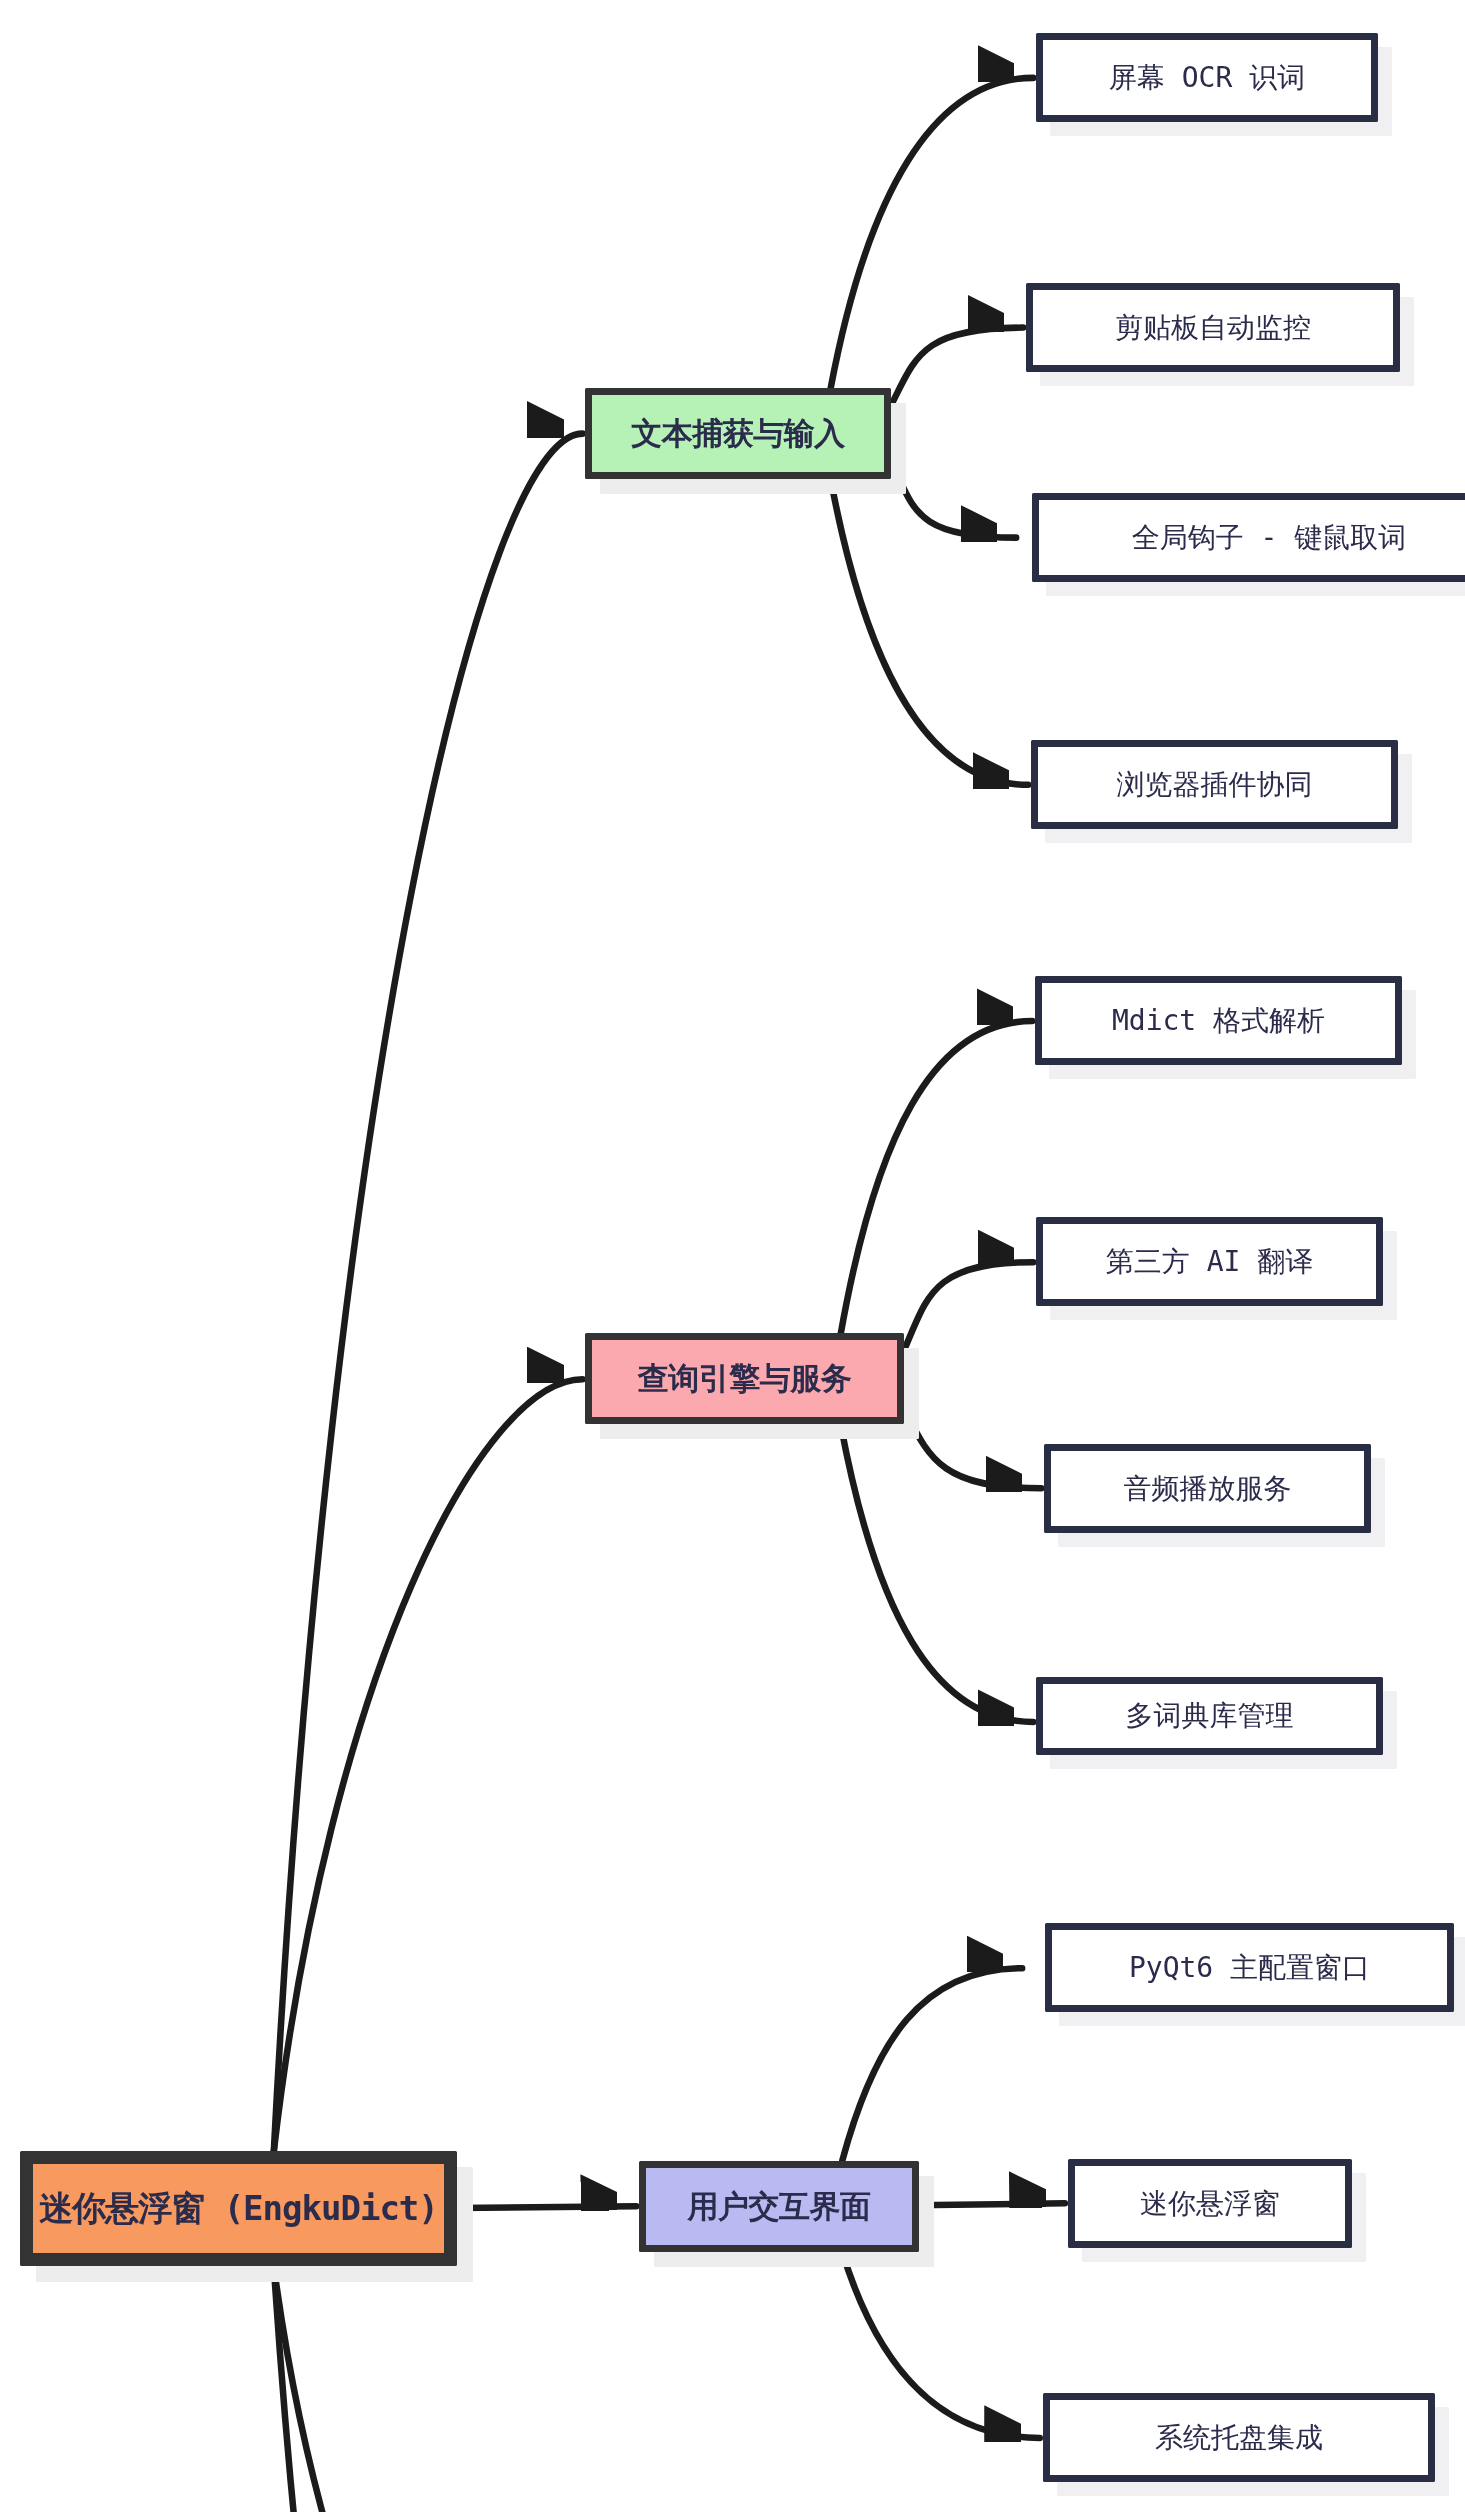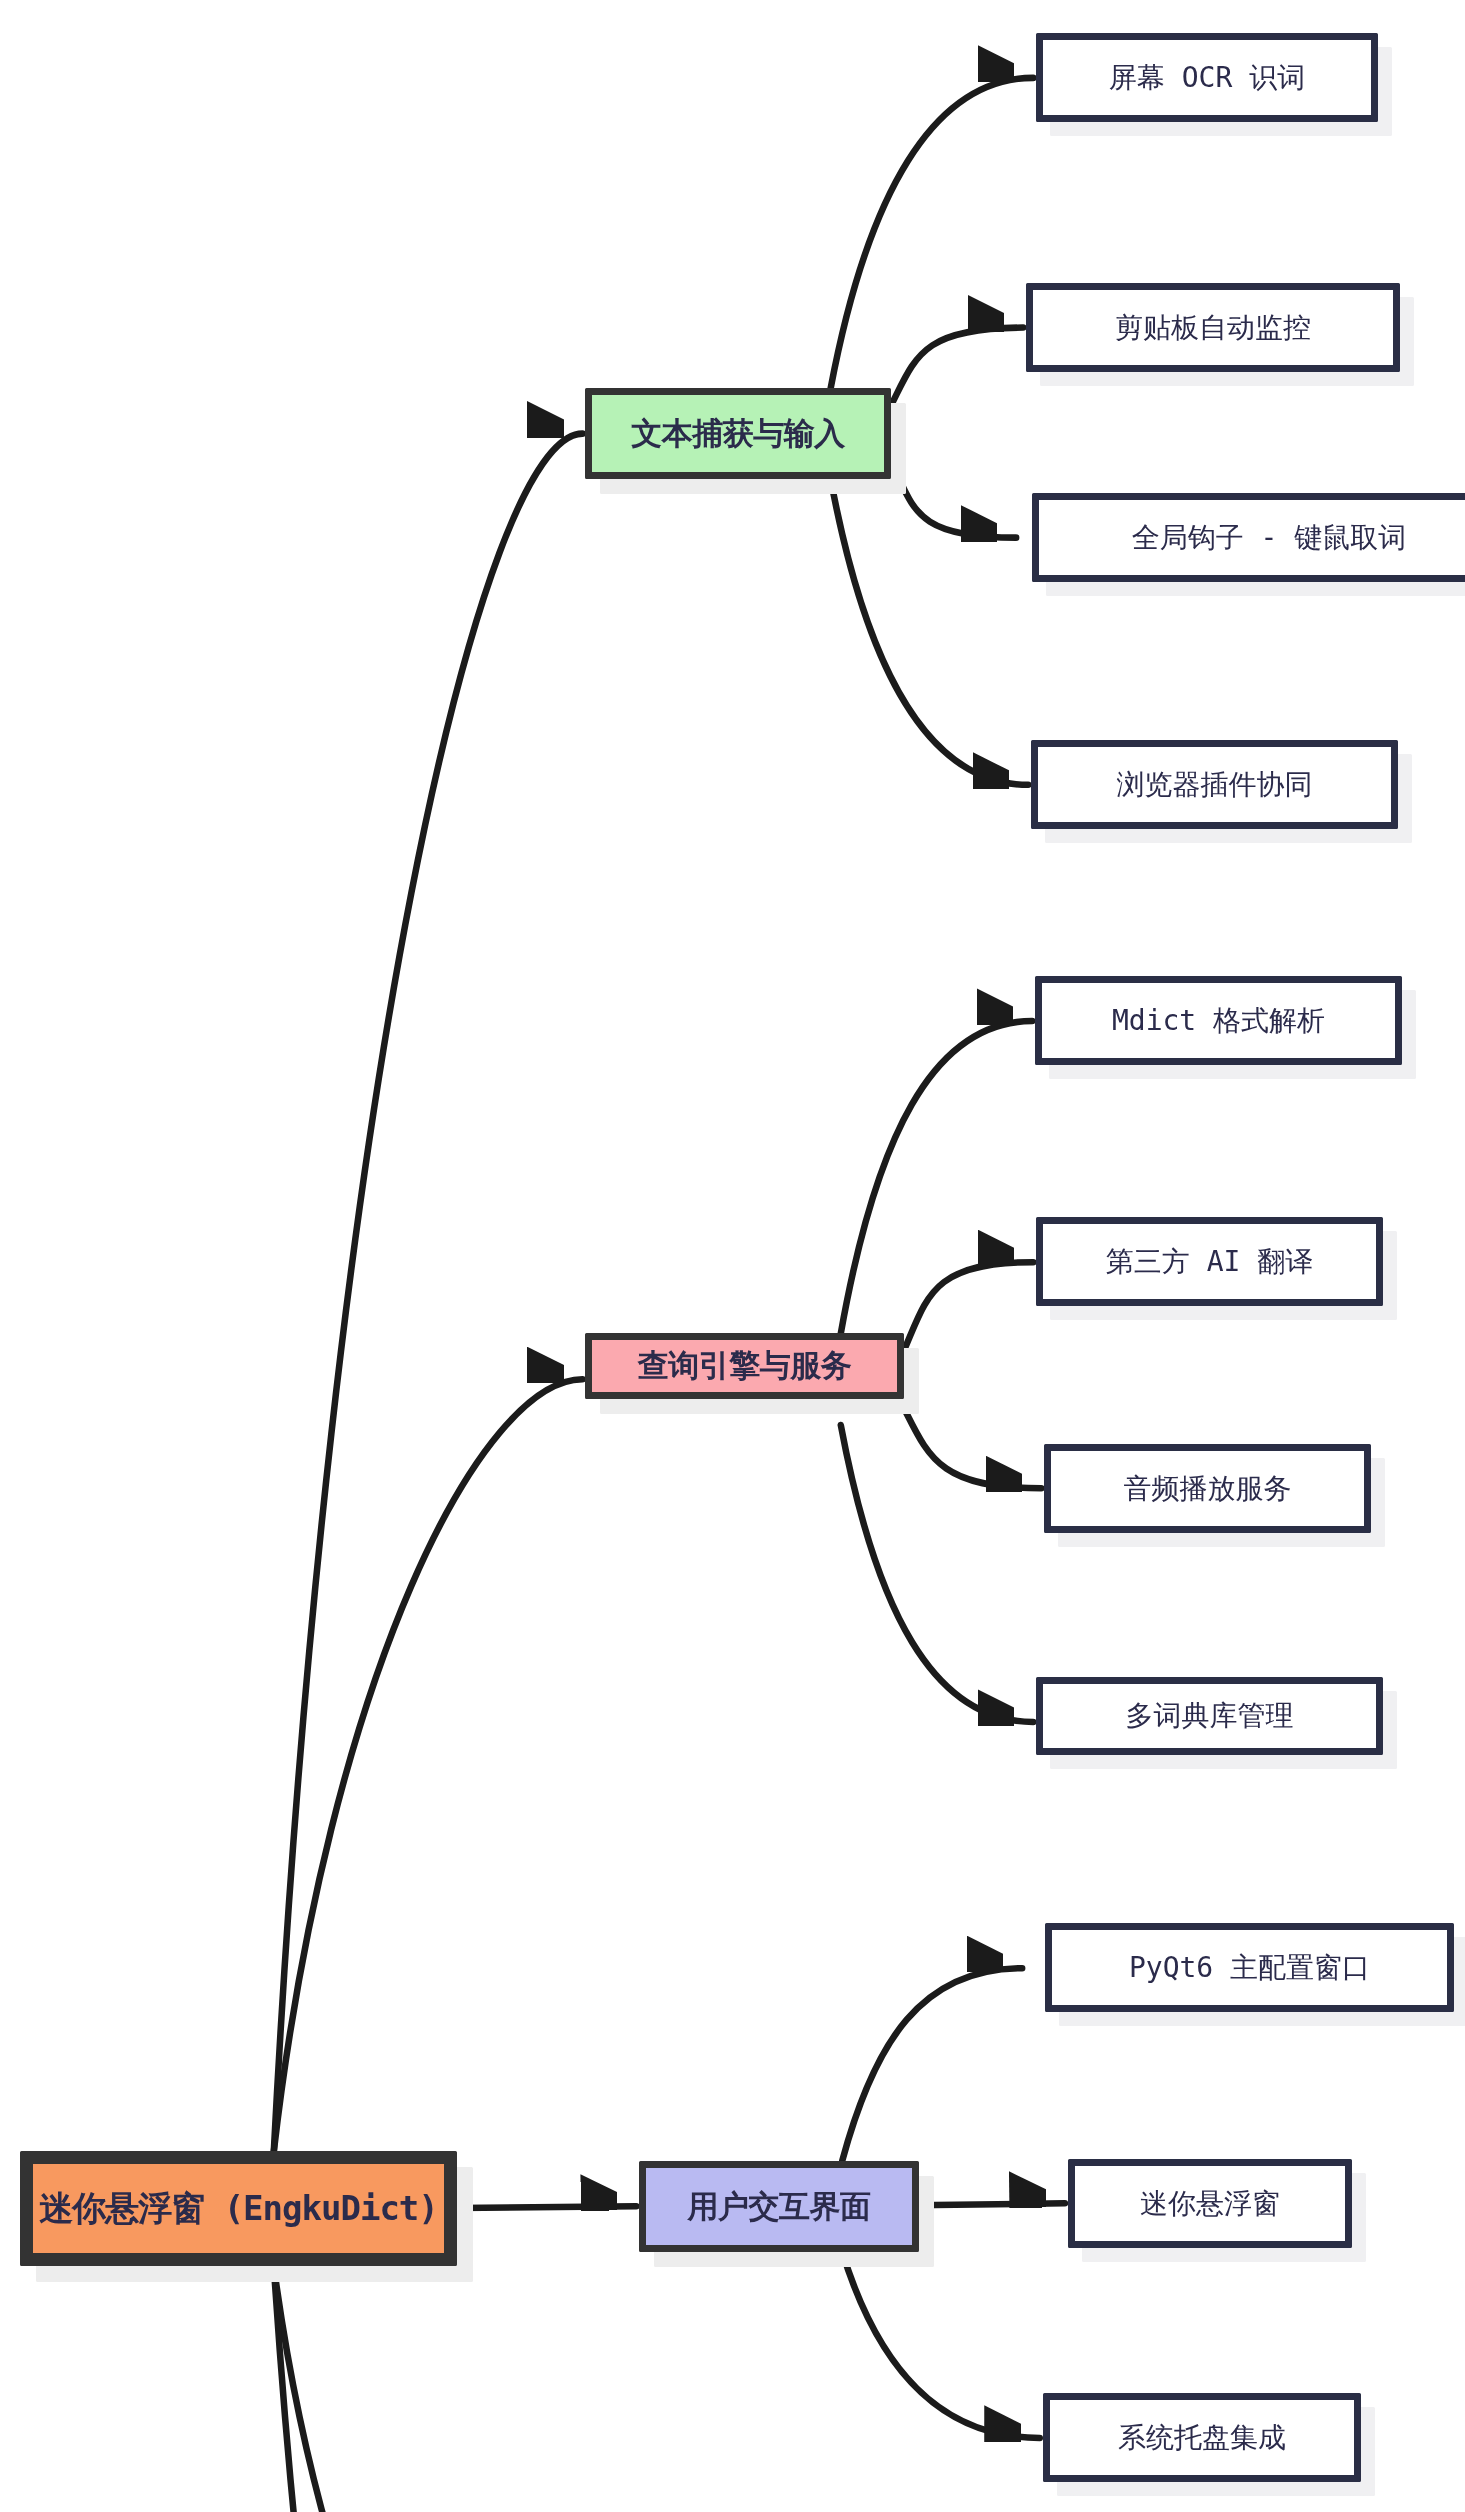--- a/index.html
+++ b/index.html
@@ -71,28 +71,28 @@
         <path d="M 1815 5805.5 L 2052 5802" fill="none" stroke="#1b1b1b" stroke-width="13" stroke-linecap="round" marker-end="url(#arrowhead)"></path>
         <path d="M 1682 5898 C 1745.36 6126.78, 1834 6267, 2034 6267" fill="none" stroke="#1b1b1b" stroke-width="13" stroke-linecap="round" marker-end="url(#arrowhead)"></path>
         <path d="M 1673 7121 C 1741.22 6879.82, 1852 6732, 2052 6732" fill="none" stroke="#1b1b1b" stroke-width="13" stroke-linecap="round" marker-end="url(#arrowhead)"></path>
         <path d="M 1800 7210.5 L 2034 7207" fill="none" stroke="#1b1b1b" stroke-width="13" stroke-linecap="round" marker-end="url(#arrowhead)"></path>
         <path d="M 1673 7303 C 1737.62 7531.78, 1832 7672, 2032 7672" fill="none" stroke="#1b1b1b" stroke-width="13" stroke-linecap="round" marker-end="url(#arrowhead)"></path>
       </g>
   </svg>
   <div id="nodes">
       <div class="node root" style="left: 20px; top: 2151px; width: 437px; height: 115px; background: rgb(248, 153, 95); color: rgb(43, 43, 75);">迷你悬浮窗 (EngkuDict)</div>
       <div class="node branch" style="left: 585px; top: 388px; width: 306px; height: 91px; background: rgb(182, 242, 182); color: rgb(43, 43, 75); text-align: right;">文本捕获与输入</div>
-      <div class="node branch" style="left: 585px; top: 1333px; width: 319px; height: 66px; background: rgb(251, 169, 175); color: rgb(43, 43, 75);">查询引擎与服务</div>
+      <div class="node branch" style="left: 585px; top: 1333px; width: 319px; height: 91px; background: rgb(251, 169, 175); color: rgb(43, 43, 75);">查询引擎与服务</div>
       <div class="node branch" style="left: 639px; top: 2161px; width: 280px; height: 91px; background: rgb(185, 186, 242); color: rgb(43, 43, 75);">用户交互界面</div>
       <div class="node leaf" style="left: 1036px; top: 33px; width: 342px; height: 89px; color: rgb(43, 43, 75);">屏幕 OCR 识词</div>
       <div class="node leaf" style="left: 1026px; top: 283px; width: 374px; height: 89px; color: rgb(43, 43, 75);">剪贴板自动监控</div>
       <div class="node leaf" style="left: 1032px; top: 493px; width: 474px; height: 89px; color: rgb(43, 43, 75);">全局钩子 - 键鼠取词</div>
       <div class="node leaf" style="left: 1031px; top: 740px; width: 367px; height: 89px; color: rgb(43, 43, 75);">浏览器插件协同</div>
       <div class="node leaf" style="left: 1035px; top: 976px; width: 367px; height: 89px; color: rgb(43, 43, 75);">Mdict 格式解析</div>
       <div class="node leaf" style="left: 1036px; top: 1217px; width: 347px; height: 89px; color: rgb(43, 43, 75);">第三方 AI 翻译</div>
       <div class="node leaf" style="left: 1044px; top: 1444px; width: 327px; height: 89px; color: rgb(43, 43, 75);">音频播放服务</div>
       <div class="node leaf" style="left: 1036px; top: 1677px; width: 347px; height: 78px; color: rgb(43, 43, 75);">多词典库管理</div>
       <div class="node leaf" style="left: 1025px; top: 1923px; width: 409px; height: 89px; color: rgb(43, 43, 75); margin-left: 20px;">PyQt6 主配置窗口</div>
       <div class="node leaf" style="left: 1068px; top: 2159px; width: 284px; height: 89px; color: rgb(43, 43, 75);">迷你悬浮窗</div>
-      <div class="node leaf" style="left: 1043px; top: 2393px; width: 318px; height: 89px; color: rgb(43, 43, 75);">系统托盘集成</div>
+      <div class="node leaf" style="left: 1043px; top: 2393px; width: 392px; height: 89px; color: rgb(43, 43, 75);">系统托盘集成</div>
     </div>
 </div>
 
 
 </body></html>

